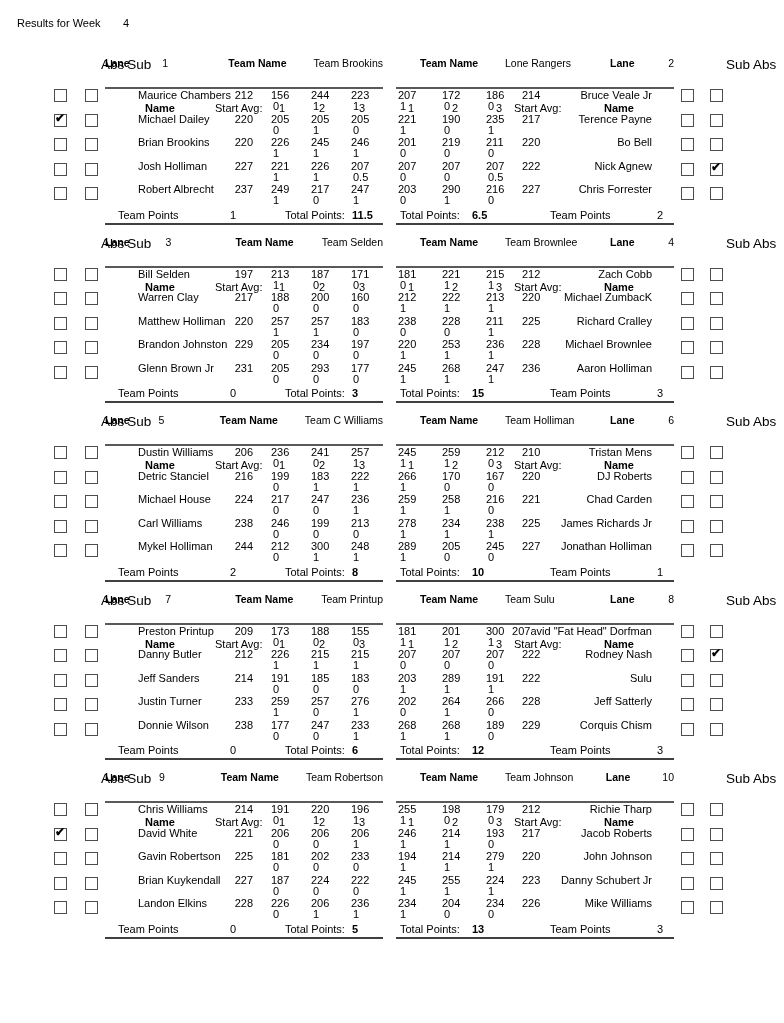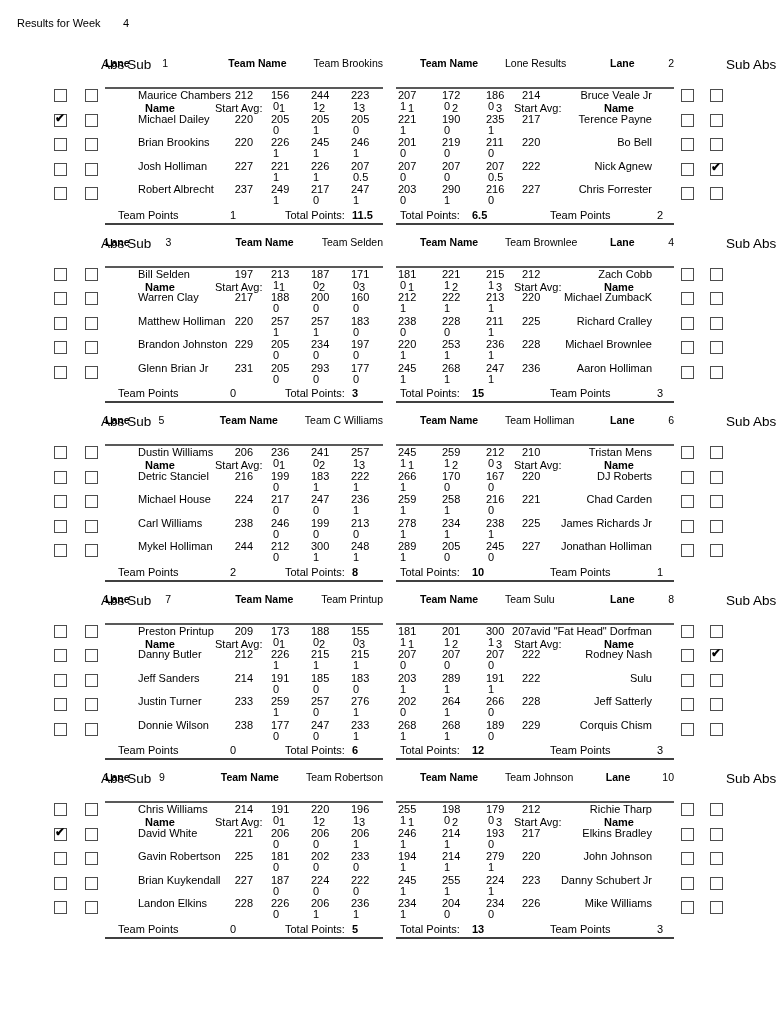--- a/index.html
+++ b/index.html
@@ -195,21 +195,21 @@
               <span class="f3">Total Points:</span>
               <span class="f4 bold">11.5</span>
             </div>
           </div>
         </div>
         <div class="spacer"></div>
         <div class="rt">
           <div class="data">
             <div class="hdr1">
               <span class="s1">Team Name</span>
-              <span class="s2">Lone Results</span>
+              <span class="s2">Lone Rangers</span>
               <span class="s3">Lane</span>
               <span class="s4">2</span>
             </div>
             <div class="grid hdr2">
               <div class="h g">1</div>
               <div class="h g">2</div>
               <div class="h g">3</div>
               <div class="h avg">Start Avg:</div>
               <div class="h name">Name</div>
             </div>
@@ -412,21 +412,21 @@
               <div class="c g">197</div>
             </div>
             <div class="grid ppts">
               <div class="c"></div>
               <div class="c"></div>
               <div class="c p">0</div>
               <div class="c p">0</div>
               <div class="c p">0</div>
             </div>
             <div class="grid prow">
-              <div class="c name">Glenn Brian Jr</div>
+              <div class="c name">Glenn Brown Jr</div>
               <div class="c avg">231</div>
               <div class="c g">205</div>
               <div class="c g">293</div>
               <div class="c g">177</div>
             </div>
             <div class="grid ppts">
               <div class="c"></div>
               <div class="c"></div>
               <div class="c p">0</div>
               <div class="c p">0</div>
@@ -1195,21 +1195,21 @@
               <div class="c p">0</div>
               <div class="c p">0</div>
               <div class="c"></div>
               <div class="c"></div>
             </div>
             <div class="grid prow">
               <div class="c g">246</div>
               <div class="c g">214</div>
               <div class="c g">193</div>
               <div class="c avg">217</div>
-              <div class="c name">Elkins Bradley</div>
+              <div class="c name">Jacob Roberts</div>
             </div>
             <div class="grid ppts">
               <div class="c p">1</div>
               <div class="c p">1</div>
               <div class="c p">0</div>
               <div class="c"></div>
               <div class="c"></div>
             </div>
             <div class="grid prow">
               <div class="c g">194</div>

